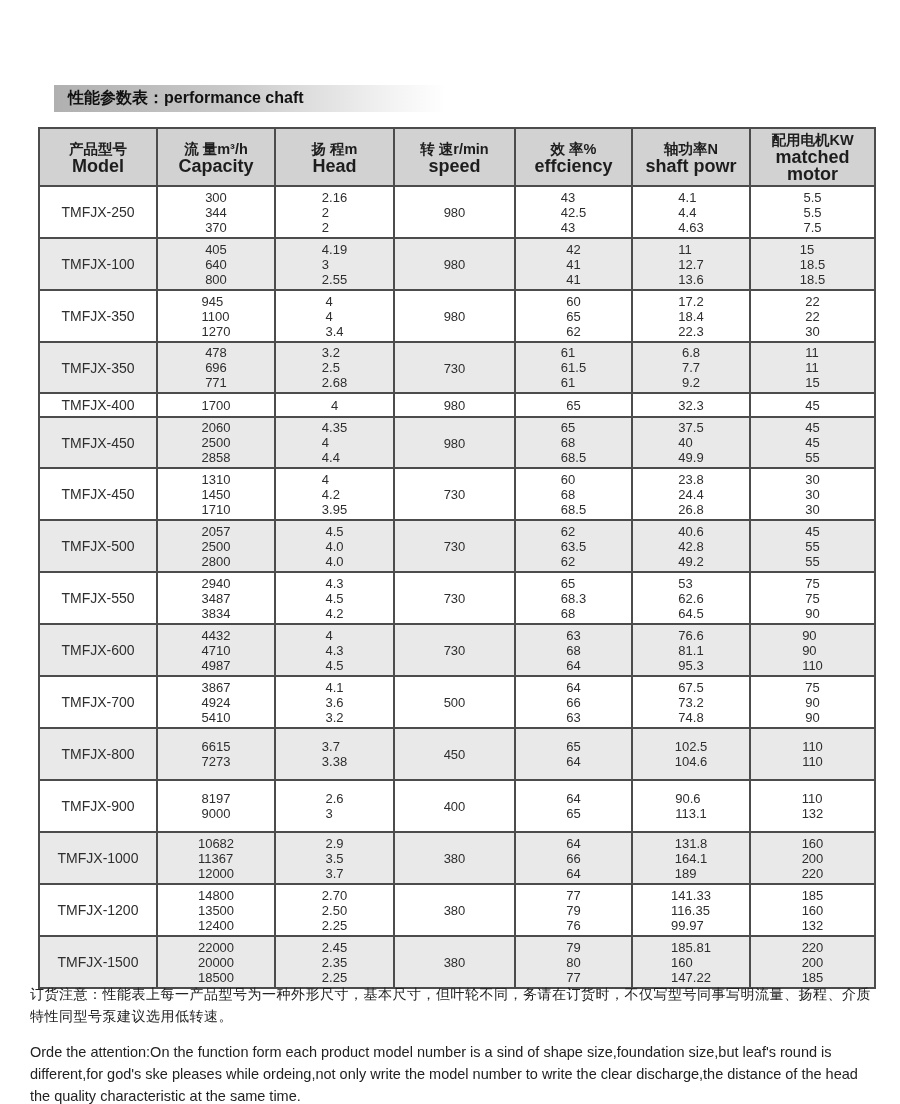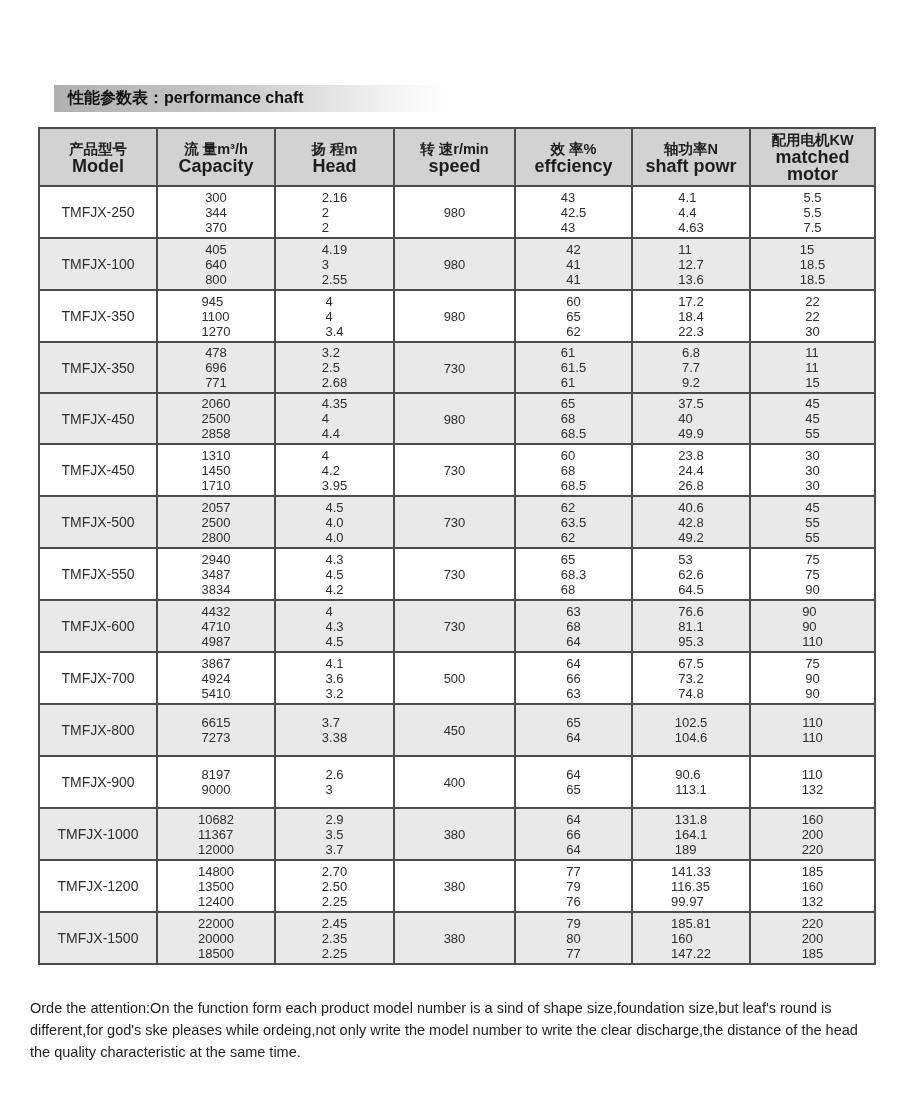--- a/index.html
+++ b/index.html
@@ -128,20 +128,29 @@
         </tr>
         <tr class="shaded" style="height: 46px;">
           <td class="c-model"><div class="cell-block"><div class="cell-line">TMFJX-350</div></div></td>
           <td><div class="cell-block"><div class="cell-line">478</div><div class="cell-line">696</div><div class="cell-line">771</div></div></td>
           <td><div class="cell-block"><div class="cell-line">3.2</div><div class="cell-line">2.5</div><div class="cell-line">2.68</div></div></td>
           <td><div class="cell-block"><div class="cell-line">730</div></div></td>
           <td><div class="cell-block"><div class="cell-line">61</div><div class="cell-line">61.5</div><div class="cell-line">61</div></div></td>
           <td><div class="cell-block"><div class="cell-line">6.8</div><div class="cell-line">7.7</div><div class="cell-line">9.2</div></div></td>
           <td><div class="cell-block"><div class="cell-line">11</div><div class="cell-line">11</div><div class="cell-line">15</div></div></td>
         </tr>
+        <tr style="height: 23px;">
+          <td class="c-model"><div class="cell-block"><div class="cell-line">TMFJX-400</div></div></td>
+          <td><div class="cell-block"><div class="cell-line">1700</div></div></td>
+          <td><div class="cell-block"><div class="cell-line">4</div></div></td>
+          <td><div class="cell-block"><div class="cell-line">980</div></div></td>
+          <td><div class="cell-block"><div class="cell-line">65</div></div></td>
+          <td><div class="cell-block"><div class="cell-line">32.3</div></div></td>
+          <td><div class="cell-block"><div class="cell-line">45</div></div></td>
+        </tr>
         <tr class="shaded" style="height: 44px;">
           <td class="c-model"><div class="cell-block"><div class="cell-line">TMFJX-450</div></div></td>
           <td><div class="cell-block"><div class="cell-line">2060</div><div class="cell-line">2500</div><div class="cell-line">2858</div></div></td>
           <td><div class="cell-block"><div class="cell-line">4.35</div><div class="cell-line">4</div><div class="cell-line">4.4</div></div></td>
           <td><div class="cell-block"><div class="cell-line">980</div></div></td>
           <td><div class="cell-block"><div class="cell-line">65</div><div class="cell-line">68</div><div class="cell-line">68.5</div></div></td>
           <td><div class="cell-block"><div class="cell-line">37.5</div><div class="cell-line">40</div><div class="cell-line">49.9</div></div></td>
           <td><div class="cell-block"><div class="cell-line">45</div><div class="cell-line">45</div><div class="cell-line">55</div></div></td>
         </tr>
         <tr>
@@ -232,14 +241,15 @@
           <td><div class="cell-block"><div class="cell-line">380</div></div></td>
           <td><div class="cell-block"><div class="cell-line">79</div><div class="cell-line">80</div><div class="cell-line">77</div></div></td>
           <td><div class="cell-block"><div class="cell-line">185.81</div><div class="cell-line">160</div><div class="cell-line">147.22</div></div></td>
           <td><div class="cell-block"><div class="cell-line">220</div><div class="cell-line">200</div><div class="cell-line">185</div></div></td>
         </tr>
       </tbody>
   </table>
 </div>
 
 <div class="notes">
+  <div class="note-zh">订货注意：性能表上每一产品型号为一种外形尺寸，基本尺寸，但叶轮不同，务请在订货时，不仅写型号同事写明流量、扬程、介质特性同型号泵建议选用低转速。</div>
   <div class="note-en">Orde the attention:On the function form each product model number is a sind of shape size,foundation size,but leaf's round is different,for god's ske pleases while ordeing,not only write the model number to write the clear discharge,the distance of the head the quality characteristic at the same time.</div>
 </div>
 
 </body></html>

